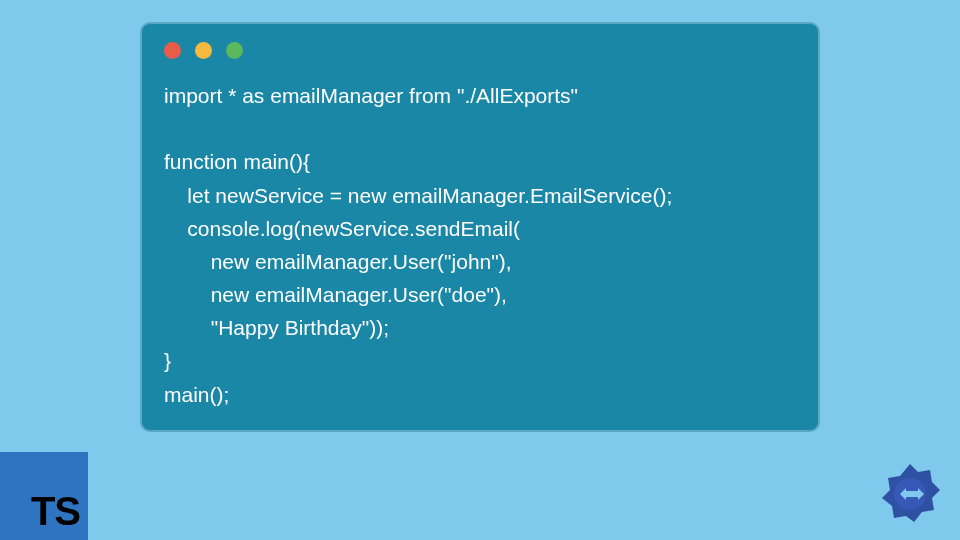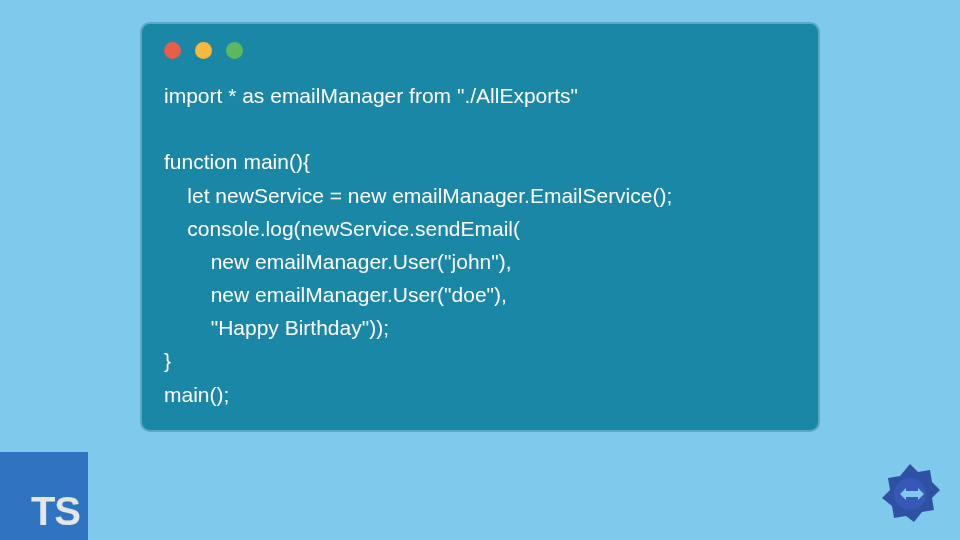--- a/index.html
+++ b/index.html
@@ -49,21 +49,21 @@
     bottom: 0;
     width: 88px;
     height: 88px;
     background: #2f74c0;
     display: flex;
     align-items: flex-end;
     justify-content: flex-end;
     padding: 6px 8px;
   }
   .ts-badge span {
-    color: #e5e5e5;
+    color: #000000;
     font-weight: 700;
     font-size: 40px;
     font-family: Arial, sans-serif;
     letter-spacing: -1px;
     margin-left: 39px;
   }
   .brand {
     position: absolute;
     right: 18px;
     bottom: 14px;

